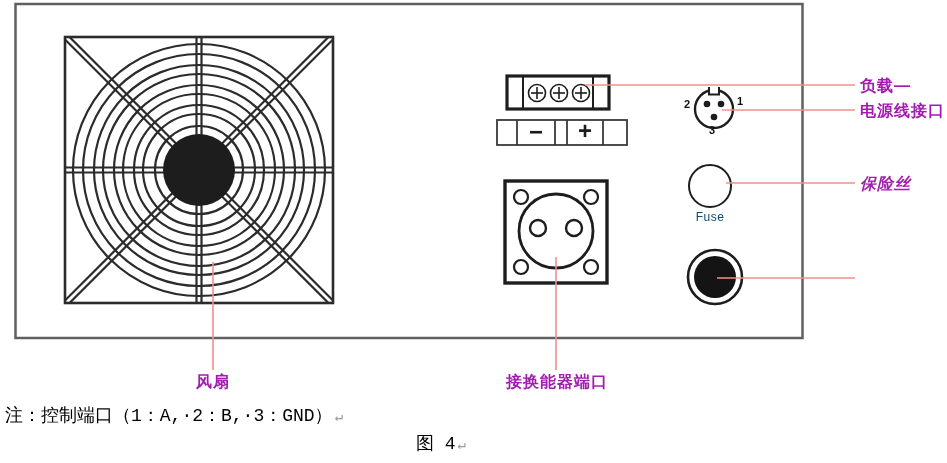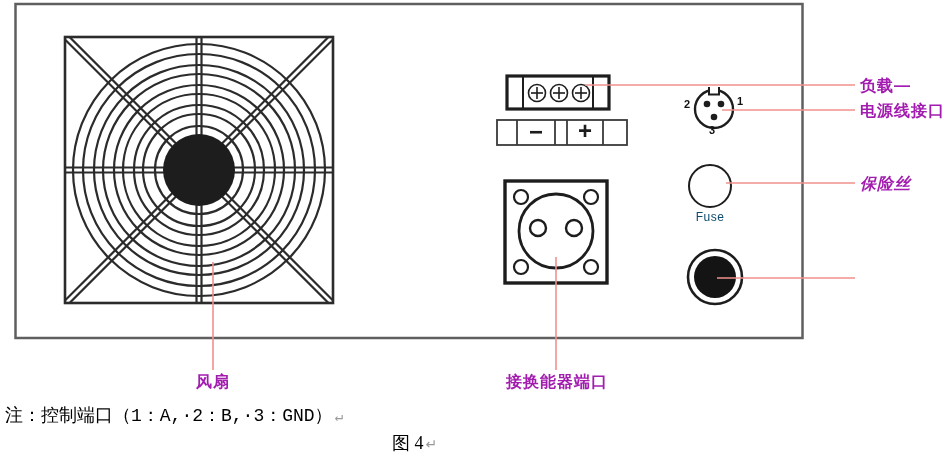--- a/index.html
+++ b/index.html
@@ -46,22 +46,22 @@
   .note{
     position:absolute;
     left:5px;top:403px;
     font-family:Liberation Mono, monospace;
     font-size:18px;
     color:#000;
     white-space:nowrap;
   }
   .figcap{
     position:absolute;
-    left:392px;top:431px;
-    font-family:Liberation Serif, serif;
+    left:416px;top:431px;
+    font-family:Liberation Mono, monospace;
     font-size:18px;
     color:#000;
   }
   .pmark{color:#9a9a9a;font-size:14px;padding-left:2px;}
 </style>
 </head>
 <body>
 
 <div class="canvas">
 

